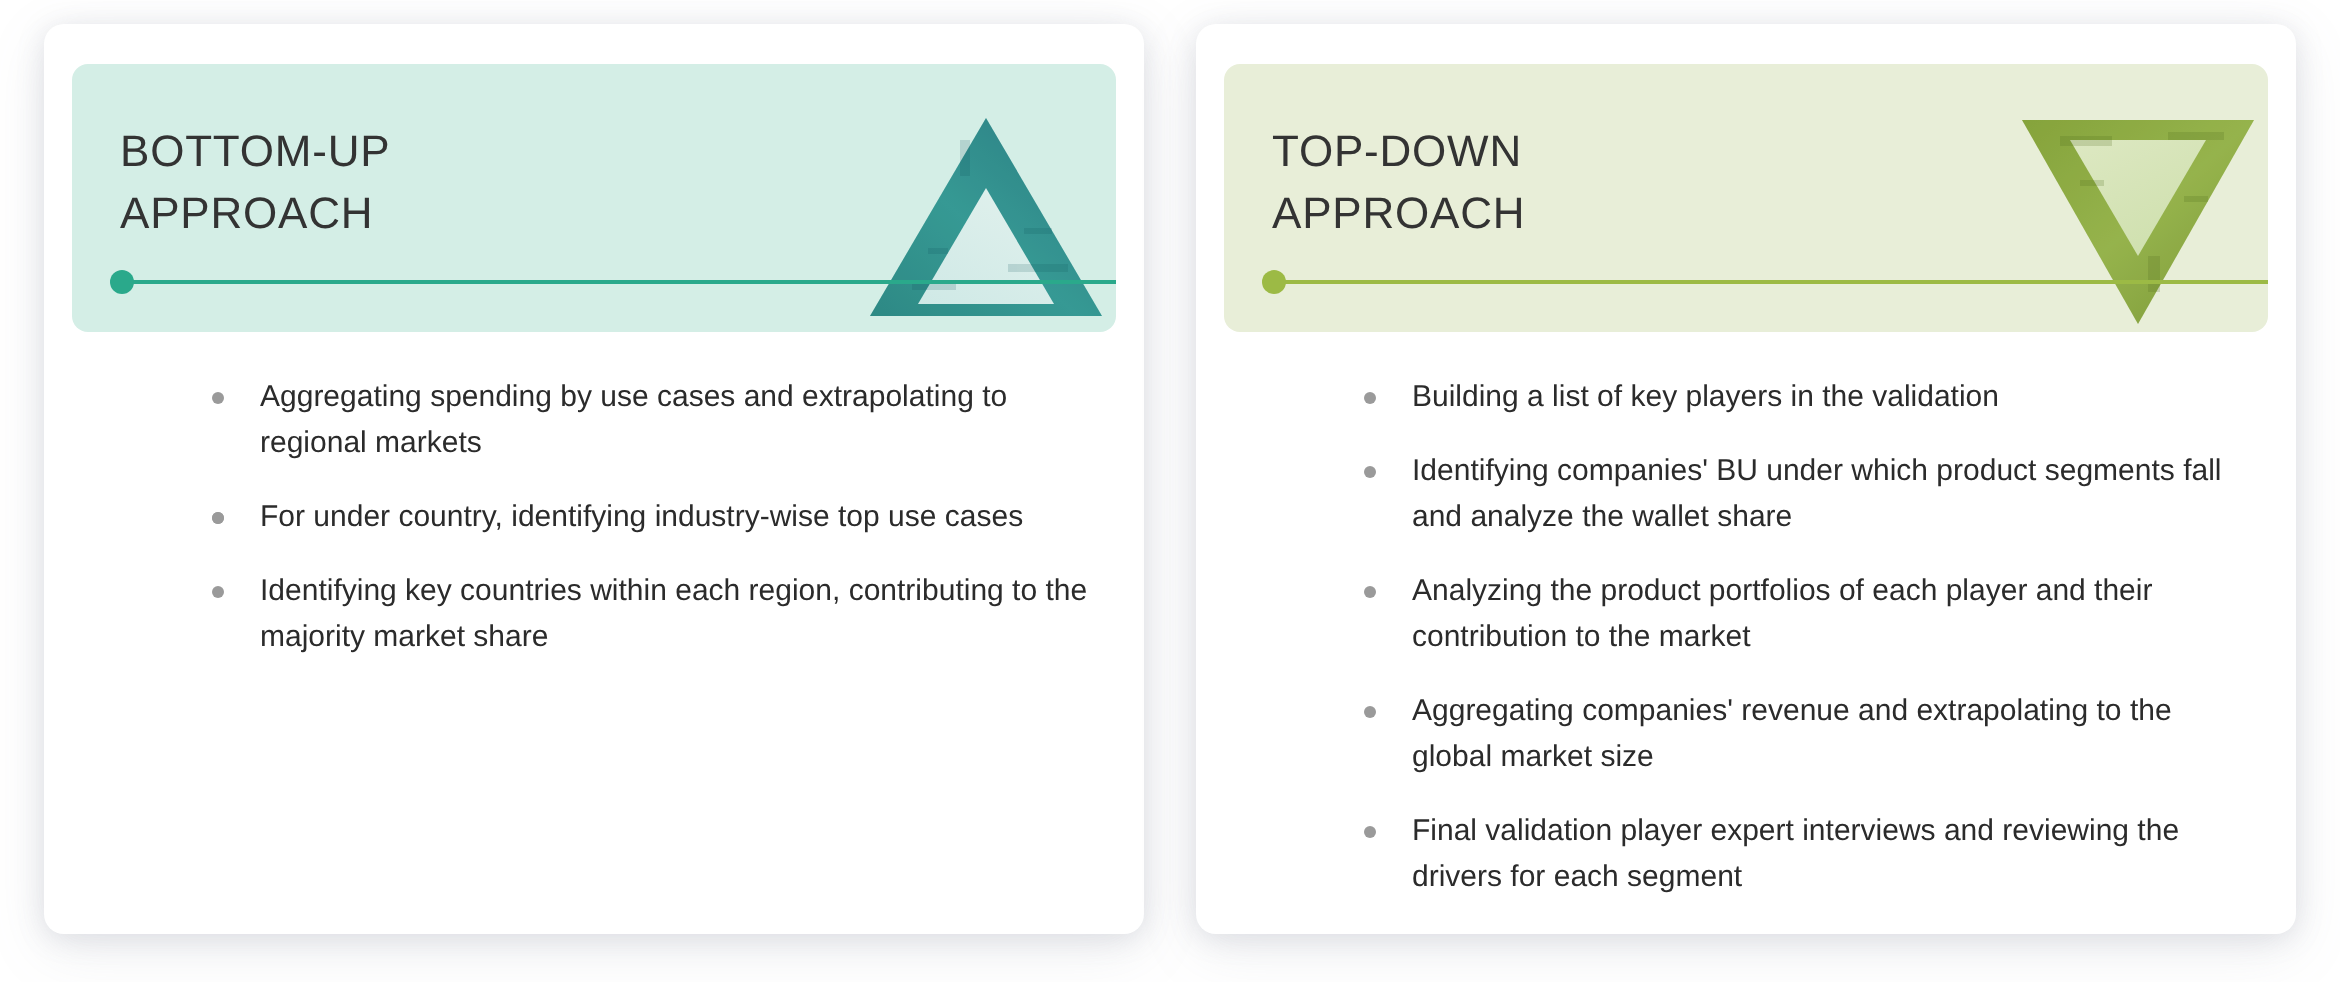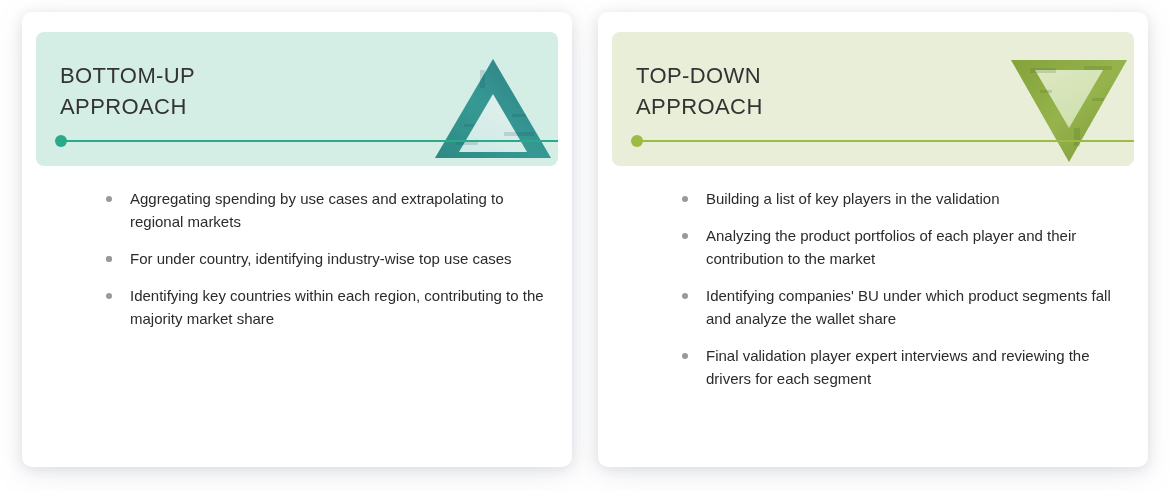--- a/index.html
+++ b/index.html
@@ -230,25 +230,29 @@
     </div>
 
     <div class="card-body">
       <ul class="bullet-list">
         <li class="bullet-item">
           <span class="bullet-dot"></span>
           <span>Building a list of key players in the validation</span>
         </li>
         <li class="bullet-item">
           <span class="bullet-dot"></span>
+          <span>Identifying companies' BU under which product segments fall and analyze the wallet share</span>
+        </li>
+        <li class="bullet-item">
+          <span class="bullet-dot"></span>
           <span>Analyzing the product portfolios of each player and their contribution to the market</span>
         </li>
         <li class="bullet-item">
           <span class="bullet-dot"></span>
-          <span>Identifying companies' BU under which product segments fall and analyze the wallet share</span>
+          <span>Aggregating companies' revenue and extrapolating to the global market size</span>
         </li>
         <li class="bullet-item">
           <span class="bullet-dot"></span>
           <span>Final validation player expert interviews and reviewing the drivers for each segment</span>
         </li>
       </ul>
     </div>
   </section>
 
 </div>

